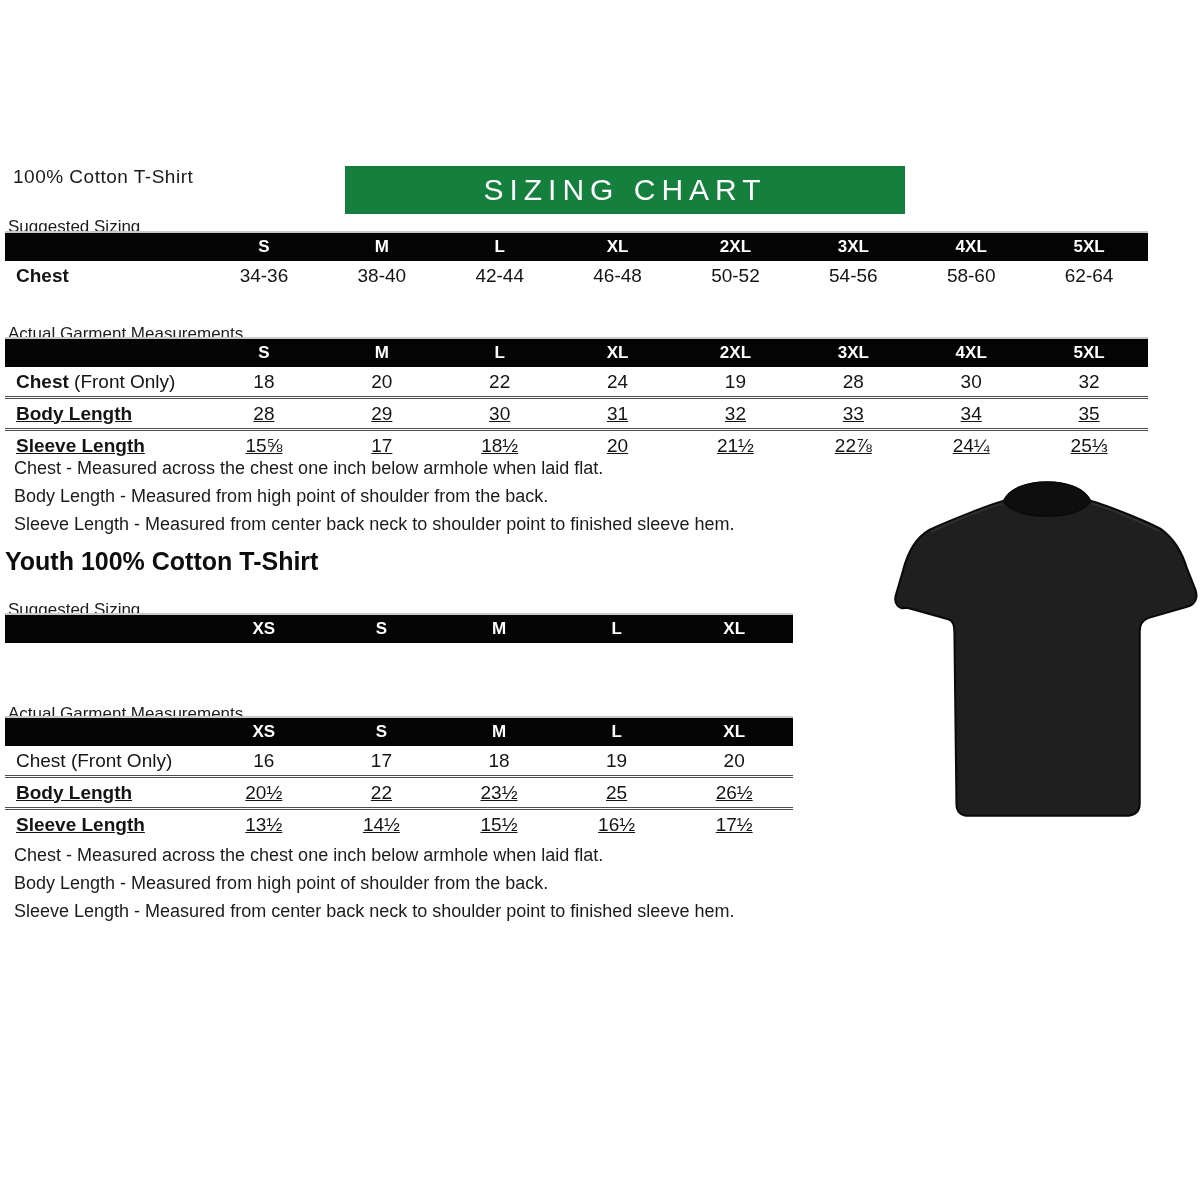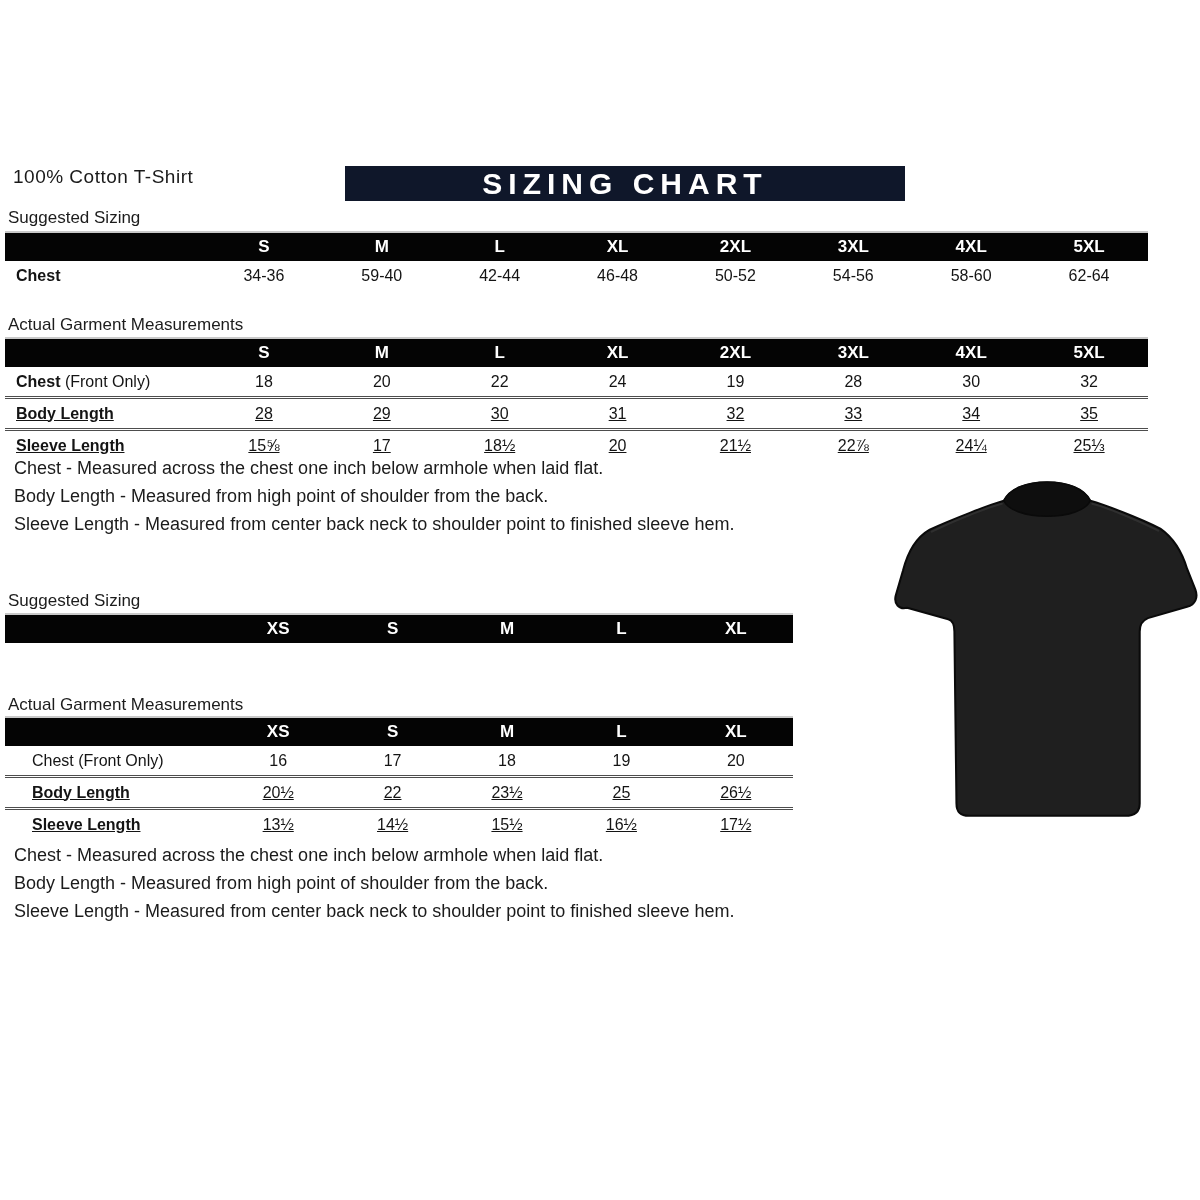--- a/index.html
+++ b/index.html
@@ -6,33 +6,33 @@
   .page{
     position:relative; width:1200px; height:1200px; background:#ffffff;
     font-family:"Liberation Sans","DejaVu Sans",sans-serif; color:#111;
     overflow:hidden;
   }
   .title{
     position:absolute; left:13px; top:166px; font-size:19px; font-weight:500;
     color:#1a1a1a; letter-spacing:0.5px;
   }
   .banner{
-    position:absolute; left:345px; top:166px; width:560px; height:35px;
-    background:#0f172a; color:#ffffff; display:flex; align-items:center;
-    justify-content:center; font-size:30px; font-weight:700; letter-spacing:6px;
+    position:absolute; left:345px; top:166px; width:560px; height:48px;
+    background:#15803d; color:#ffffff; display:flex; align-items:center;
+    justify-content:center; font-size:30px; font-weight:400; letter-spacing:6px;
   }
   .section-label{
-    position:absolute; font-size:17px; color:#1c1c1c;
+    position:absolute; font-size:17px; color:#1c1c1c;margin-top:9px;
   }
   .tbl{ position:absolute; border-top:2px solid #c9c9c9; }
   .trow{ display:grid; align-items:center; }
   .cols-adult{ grid-template-columns:200px repeat(8,1fr); }
-  .cols-youth{ grid-template-columns:200px repeat(5,1fr);padding-left:16px; }
+  .cols-youth{ grid-template-columns:200px repeat(5,1fr); }
   .thead{ background:#040404; color:#fff; height:28px; font-weight:bold; font-size:17px; }
-  .tdata{ height:29px; font-size:16px; color:#141414; }
+  .tdata{ height:29px; font-size:19px; color:#141414; }
   .cell{ text-align:center; }
   .label-cell{ text-align:left; padding-left:11px; white-space:nowrap; }
   .bold{ font-weight:bold; }
   .label-note{ font-weight:normal; }
   .sep{ border-top:3px double #4d4d4d;text-decoration:underline; }
   .notes{ position:absolute; font-size:18px; color:#1b1b1b; }
   .notes div{ line-height:28px; white-space:nowrap; }
   .youth-title{
     position:absolute; left:5px; top:547px; font-size:25px; font-weight:bold; color:#0d0d0d;
   }
@@ -56,21 +56,21 @@
       <div class="cell">L</div>
       <div class="cell">XL</div>
       <div class="cell">2XL</div>
       <div class="cell">3XL</div>
       <div class="cell">4XL</div>
       <div class="cell">5XL</div>
     </div>
     <div class="trow cols-adult tdata">
       <div class="cell label-cell bold">Chest</div>
       <div class="cell">34-36</div>
-      <div class="cell">59-40</div>
+      <div class="cell">38-40</div>
       <div class="cell">42-44</div>
       <div class="cell">46-48</div>
       <div class="cell">50-52</div>
       <div class="cell">54-56</div>
       <div class="cell">58-60</div>
       <div class="cell">62-64</div>
     </div>
   </div>
 
   <div class="section-label" style="left:8px; top:315px;">Actual Garment Measurements</div>
@@ -121,20 +121,21 @@
       <div class="cell">25⅓</div>
     </div>
   </div>
 
   <div class="notes" style="left:14px; top:454px;">
     <div>Chest - Measured across the chest one inch below armhole when laid flat.</div>
     <div>Body Length - Measured from high point of shoulder from the back.</div>
     <div>Sleeve Length - Measured from center back neck to shoulder point to finished sleeve hem.</div>
   </div>
 
+  <div class="youth-title">Youth 100% Cotton T-Shirt</div>
 
   <div class="section-label" style="left:8px; top:591px;">Suggested Sizing</div>
 
   <div class="tbl" style="left:5px; top:613px; width:788px;">
     <div class="trow cols-youth thead">
       <div class="cell label-cell"></div>
       <div class="cell">XS</div>
       <div class="cell">S</div>
       <div class="cell">M</div>
       <div class="cell">L</div>

